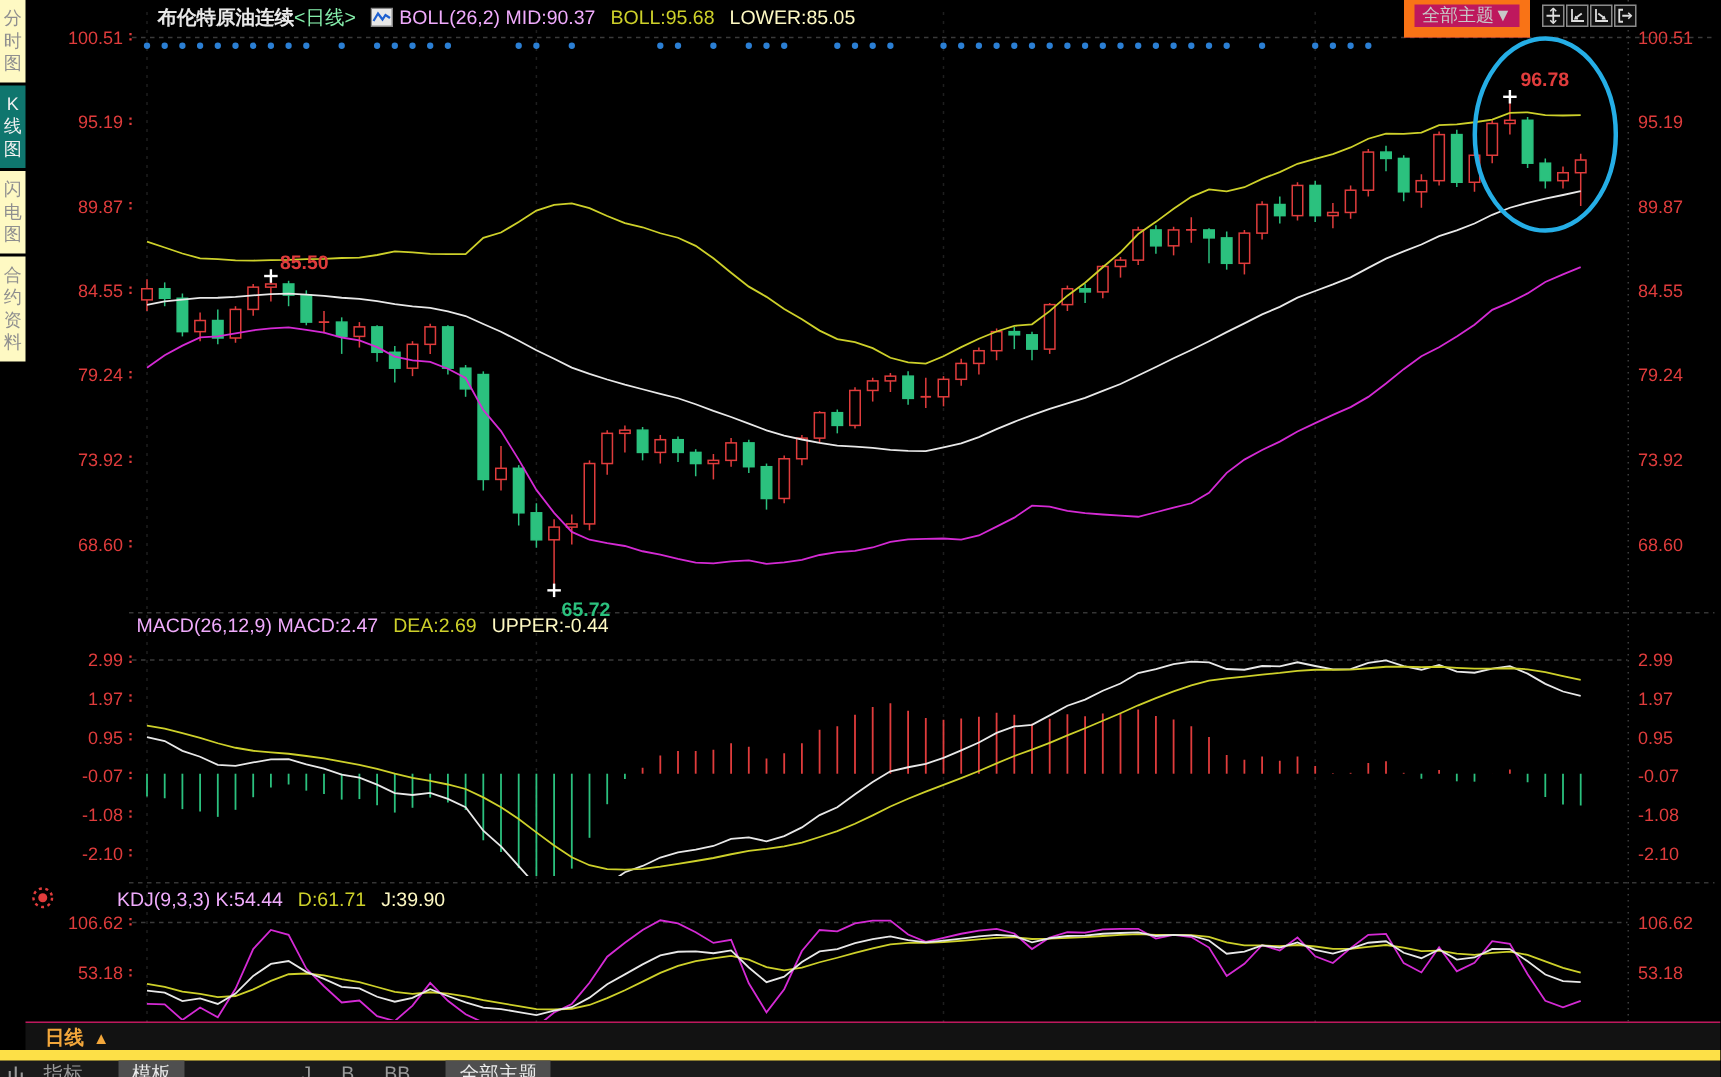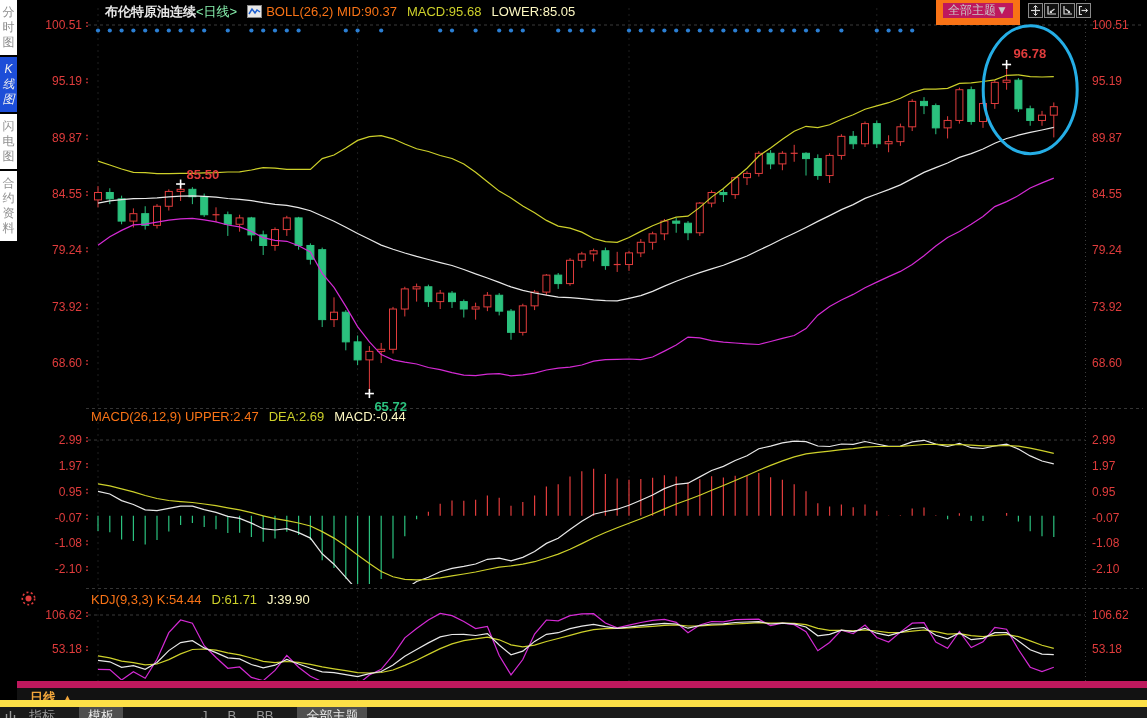--- a/index.html
+++ b/index.html
@@ -1,42 +1,42 @@
 <!DOCTYPE html>
 <html><head>
 <meta charset="utf-8">
 <style>
   html,body{margin:0;padding:0;background:#000;}
   body{width:1147px;height:718px;position:relative;overflow:hidden;
        font-family:"Liberation Sans","DejaVu Sans",sans-serif;-webkit-font-smoothing:antialiased;}
   #chart-svg{position:absolute;left:0;top:0;}
   
   .sidebar{position:absolute;left:0;top:0;width:17px;height:718px;background:#000;z-index:5;}
-  .side-item{width:17px;padding:5px 0;margin-bottom:2px;background:#ffffff;color:#8f8f8f;
+  .side-item{width:17px;padding:5px 0;margin-bottom:2px;background:#fef9c3;color:#8f8f8f;
              font-size:12px;line-height:15px;text-align:center;word-break:break-all;cursor:pointer;}
-  .side-item.sel{background:#1d4ed8;color:#f0f0f0;font-style:italic;}
+  .side-item.sel{background:#0f766e;color:#f0f0f0;}
   
   .ovl{position:absolute;z-index:4;font-size:13px;white-space:nowrap;}
   .main-header{left:105px;top:3px;color:#ddd;}
   .main-header .sym{font-weight:bold;color:#e8e8e8;}
   .main-header .per{color:#86efac;margin-right:8px;}
-  .t-white{color:#f97316;} .t-yellow{color:#cdd02a;} .t-magenta{color:#fef9c3;}
+  .t-white{color:#f0abfc;} .t-yellow{color:#cdd02a;} .t-magenta{color:#fef9c3;}
   .gap{margin-left:10px;}
   .ind-icon{display:inline-block;vertical-align:-2px;margin:0 4px 0 2px;}
   .macd-header{left:91px;top:409px;}
-  .kdj-header{left:91px;top:592px;}
+  .kdj-header{left:78px;top:592px;}
   
   .top-controls{position:absolute;right:0;top:1px;left:936px;height:18px;z-index:6;display:flex;align-items:center;}
   .theme-btn{border:7px solid #f97316;color:#c8c8c8;background:#be185d;font-size:12px;
              height:15px;line-height:15px;padding:0 5px;margin-right:8px;cursor:pointer;}
   .icon-btn{width:13px;height:13px;border:1px solid #8a8a8a;background:#101010;margin-right:1px;
             display:inline-flex;align-items:center;justify-content:center;cursor:pointer;}
   
   .axis-bar{position:absolute;left:0;top:681px;width:1147px;height:18px;background:#121212;
-            border-top:7px solid #be185d;z-index:3;}
+            border-top:1px solid #be185d;z-index:3;}
   .period-lbl{position:absolute;left:30px;top:1px;color:#f3a73b;font-size:13px;font-weight:bold;cursor:pointer;}
   .period-lbl .arrow{margin-left:6px;font-size:11px;}
   
   .bottom-bar{position:absolute;left:0;top:700px;width:1147px;height:18px;background:#1b1b1b;
               border-top:7px solid #fde047;z-index:6;display:flex;align-items:stretch;font-size:13px;}
   .bb-icon{width:20px;display:flex;align-items:center;justify-content:center;cursor:pointer;}
   .bb-item{padding:0 9px;margin-right:2px;line-height:17px;color:#9a9a9a;cursor:pointer;}
   .bb-item.sel{background:#4f4f4f;color:#ececec;margin-left:13px;}
   .bb-item.vip{color:#f3b13c;margin-top:40px;}
   .sun-icon{position:absolute;left:20px;top:590px;z-index:5;cursor:pointer;}
@@ -444,25 +444,25 @@
   <div class="side-item">分时图</div>
   <div class="side-item sel">K线图</div>
   <div class="side-item">闪电图</div>
   <div class="side-item">合约资料</div>
 </div>
 
 <div class="ovl main-header">
   <span class="sym">布伦特原油连续</span><span class="per">&lt;日线&gt;</span><span class="ind-icon"><svg width="15" height="13">
         <rect x="0.5" y="0.5" width="14" height="12" fill="#e8e8e8" stroke="#888"></rect>
         <polyline points="2,9 5,4 8,8 10,5 13,7" fill="none" stroke="#1d5fd0" stroke-width="1.5"></polyline>
-      </svg></span><span class="t-white">BOLL(26,2) MID:90.37</span><span class="t-yellow gap">MACD:95.68</span><span class="t-magenta gap">LOWER:85.05</span>
+      </svg></span><span class="t-white">BOLL(26,2) MID:90.37</span><span class="t-yellow gap">BOLL:95.68</span><span class="t-magenta gap">LOWER:85.05</span>
 </div>
 
 <div class="ovl macd-header">
-  <span class="t-white">MACD(26,12,9) UPPER:2.47</span><span class="t-yellow gap">DEA:2.69</span><span class="t-magenta gap">MACD:-0.44</span>
+  <span class="t-white">MACD(26,12,9) MACD:2.47</span><span class="t-yellow gap">DEA:2.69</span><span class="t-magenta gap">UPPER:-0.44</span>
 </div>
 
 <div class="ovl kdj-header">
   <span class="t-white">KDJ(9,3,3) K:54.44</span><span class="t-yellow gap">D:61.71</span><span class="t-magenta gap">J:39.90</span>
 </div>
 
 <div class="sun-icon">
   <svg width="17" height="17">
     <circle cx="8.5" cy="8.5" r="3" fill="#e03c3c"></circle>
     <circle cx="8.5" cy="8.5" r="6.2" fill="none" stroke="#e03c3c" stroke-width="1.6" stroke-dasharray="2 2.4"></circle>

